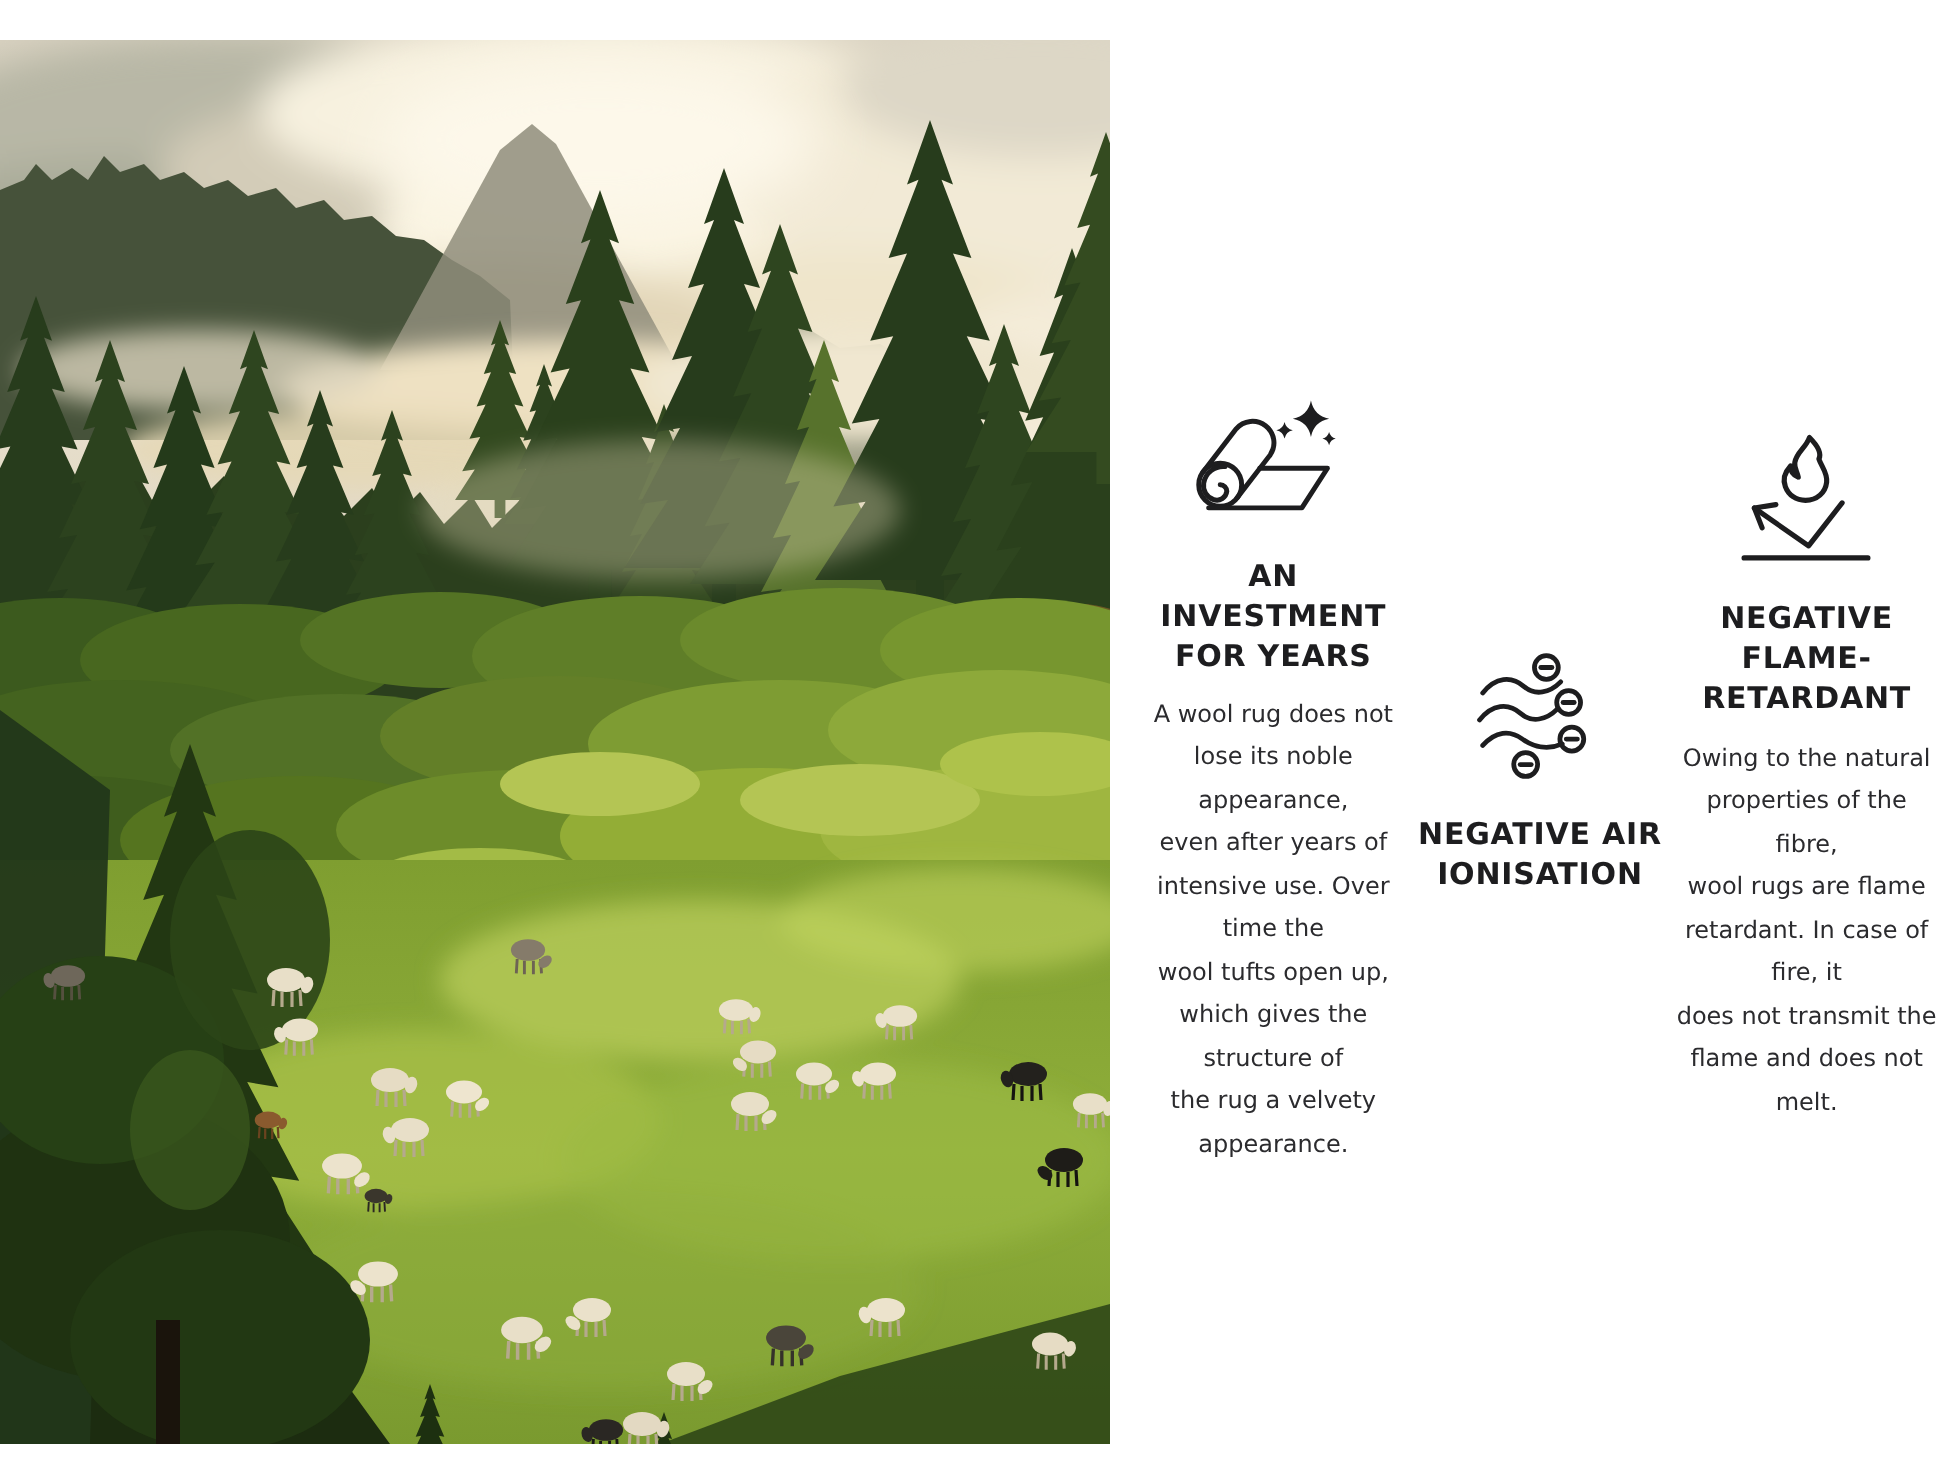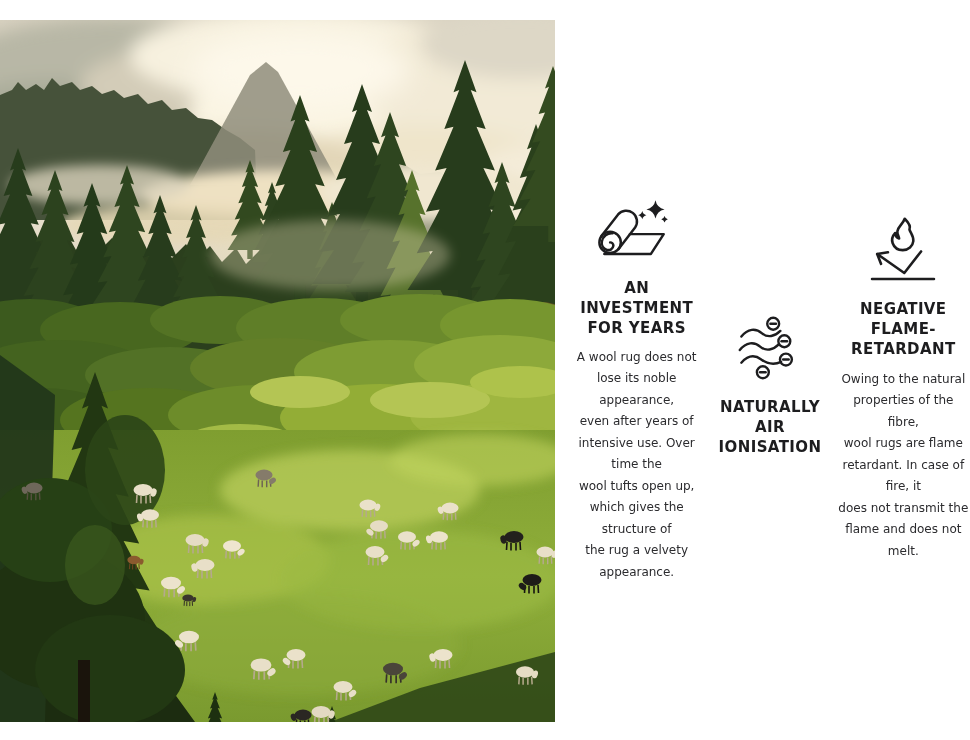--- a/index.html
+++ b/index.html
@@ -242,21 +242,21 @@
         <circle class="ic" cx="54" cy="11" r="7.5"></circle>
           <path class="ic" d="M50.5,11 L57.5,11"></path>
         <circle class="ic" cx="68" cy="33" r="7.5"></circle>
           <path class="ic" d="M64.5,33 L71.5,33"></path>
         <circle class="ic" cx="70" cy="56" r="7.5"></circle>
           <path class="ic" d="M66.5,56 L73.5,56"></path>
         <circle class="ic" cx="41" cy="72" r="7.5"></circle>
           <path class="ic" d="M37.5,72 L44.5,72"></path>
       </svg>
     </div>
-    <h2>NATURALLY AIR IONISATION</h2>
+    <h2>NEGATIVE AIR IONISATION</h2>
   </section>
 
   <section class="feature" id="f3">
     <div class="icon">
       <svg width="86" height="76" viewBox="0 0 100 88">
         <path class="ic" d="M52,10 C50,16 44.5,18.5 43.5,24.5 C43,27.8 45,30 45.5,33 C42.5,31.8 41,29.2 41,26.5 C37.8,30 36.5,34.5 38,38.5 C39.8,43.5 44.3,46.5 49.7,46.5 C56.5,46.5 61.3,42 62,36 C62.6,30.5 59,27 57.5,22.5 C59.5,18.5 55.5,13.5 52,10 Z"></path>
         <path class="ic" d="M71,48 L51.5,73 L20,51"></path>
         <path class="ic" d="M32.5,49 L20,51 L24.5,62.5"></path>
         <path class="ic" d="M14,80 L86,80" stroke-width="3.4"></path>
       </svg>

